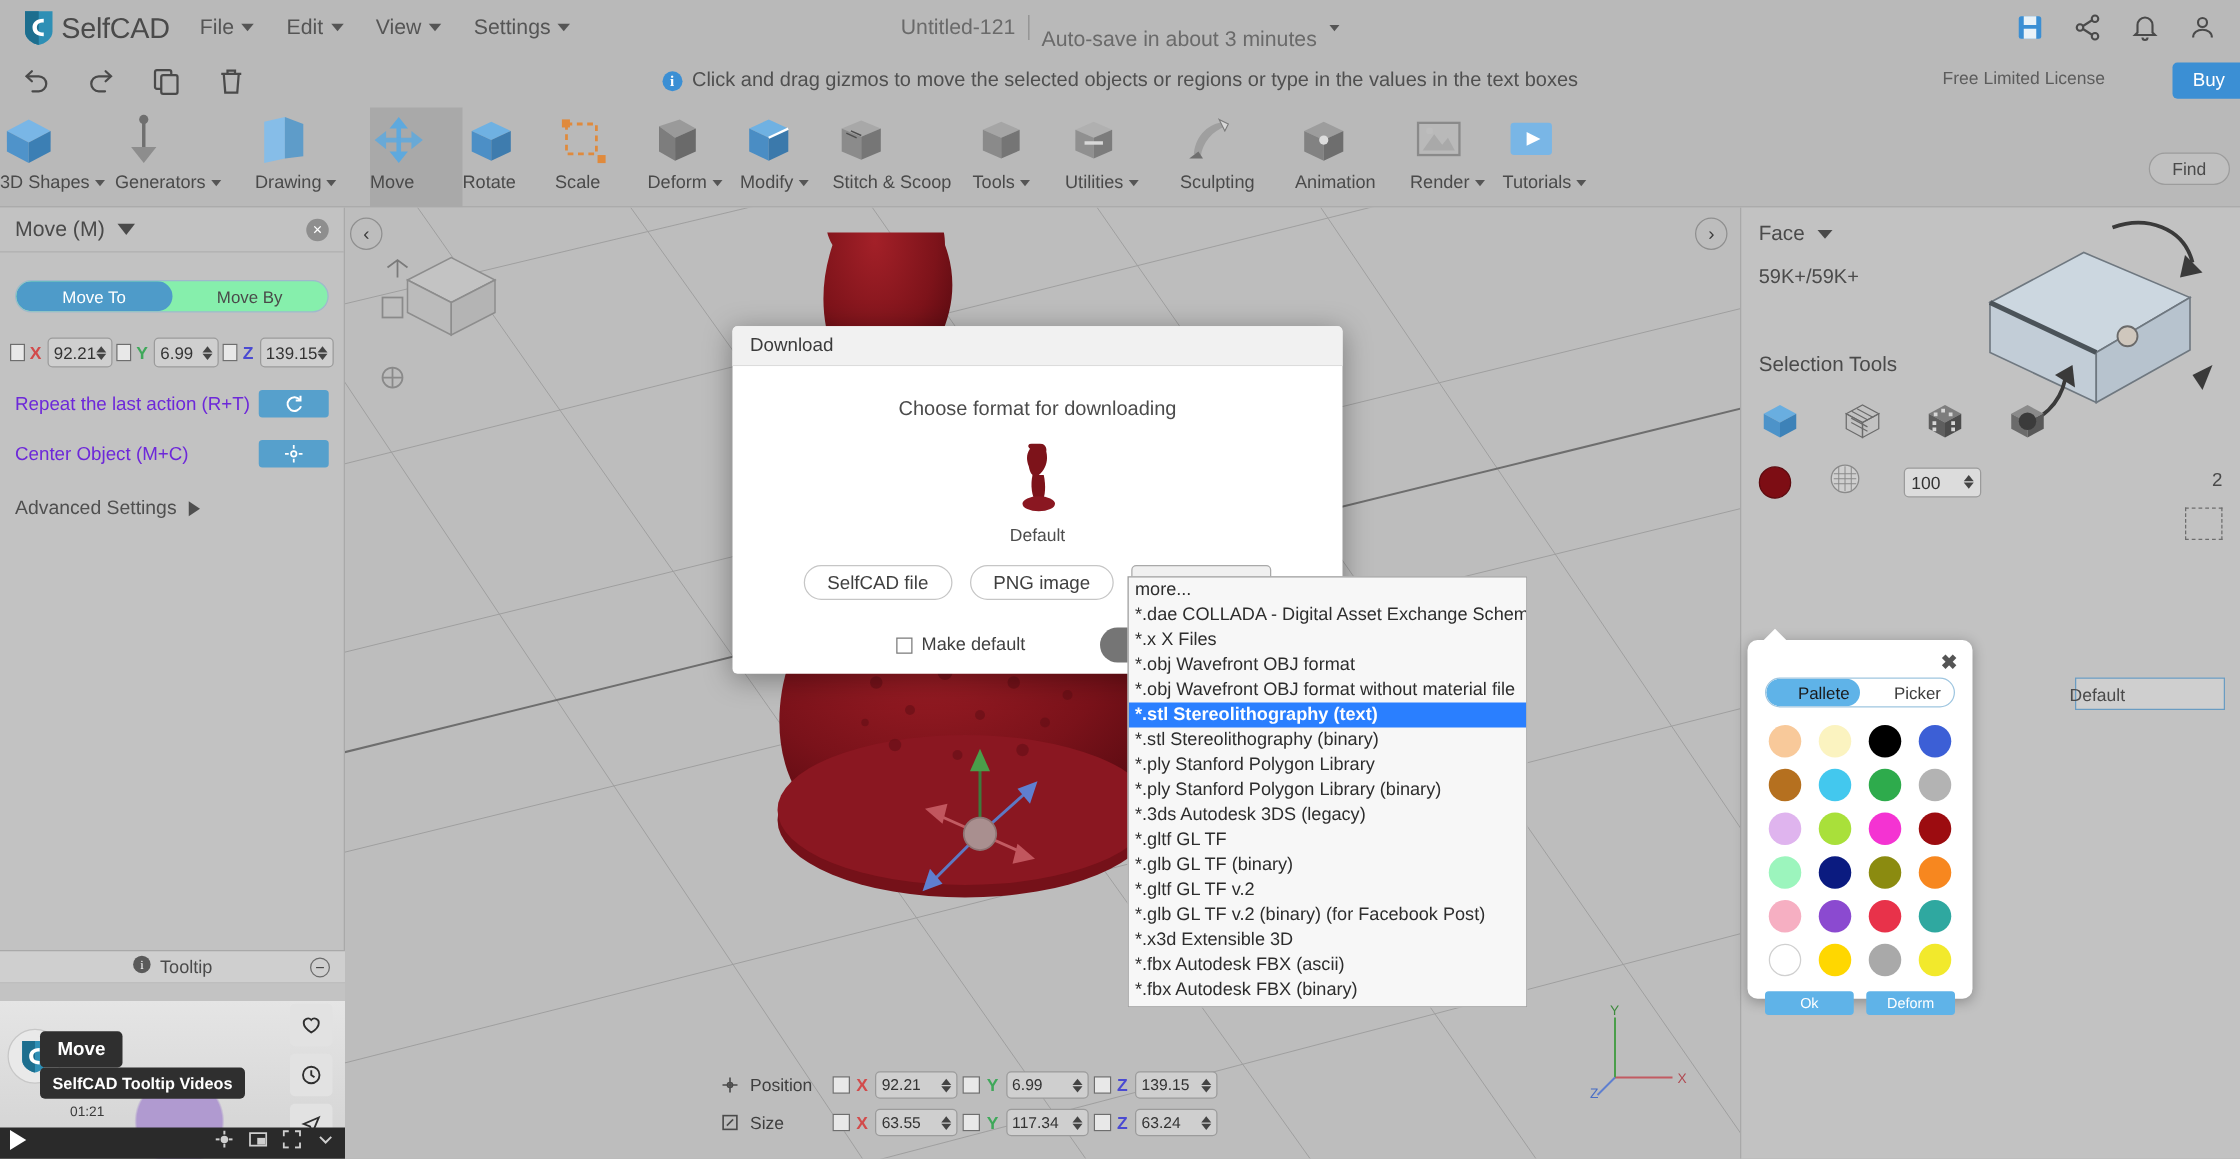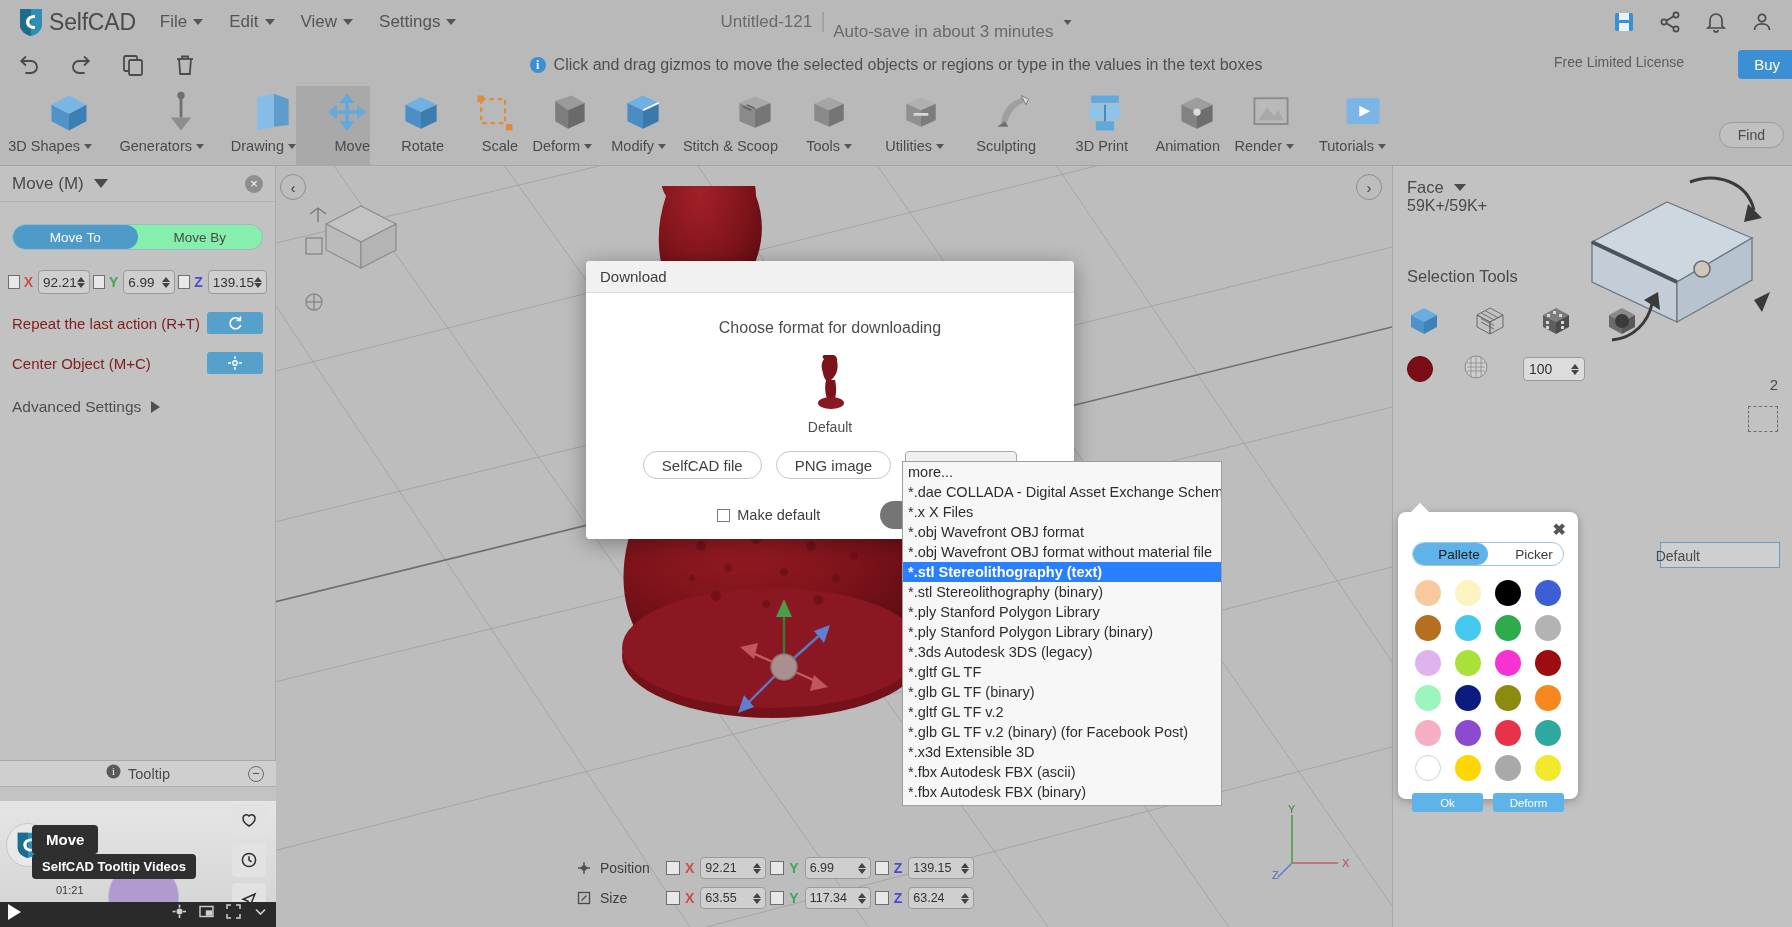--- a/index.html
+++ b/index.html
@@ -75,21 +75,21 @@
   }
 
   
   .ribbon {
     position: absolute; left: 0; top: 86px; width: 1792px; height: 80px;
     background: #b9b9b9; display: flex; align-items: flex-start;
     border-bottom: 1px solid #a6a6a6;
   }
   .rib-item {
     width: 74px; height: 80px; display: flex; flex-direction: column;
-    align-items: flex-end; justify-content: flex-start; padding-top: 4px;
+    align-items: flex-start; justify-content: flex-start; padding-top: 4px;
     position: relative;
   }
   .rib-item.wide { width: 92px; }
   .rib-item.xwide { width: 112px; }
   .rib-icon { height: 46px; display: flex; align-items: center; justify-content: center; }
   .rib-label {
     font-size: 14.5px; color: #4a4a4a; white-space: nowrap;
     display: flex; align-items: center; gap: 4px; margin-top: 2px;
   }
   .rib-item.active { background: #a9a9a9; }
@@ -139,21 +139,21 @@
   .spin i {
     width: 0; height: 0; border-left: 4px solid transparent;
     border-right: 4px solid transparent; display: block;
   }
   .spin i.up { border-bottom: 5px solid #444; }
   .spin i.dn { border-top: 5px solid #444; }
   .act-row {
     display: flex; align-items: center; justify-content: space-between;
     margin: 18px 12px 0 12px;
   }
-  .act-lbl { font-size: 15px; color: #7f1d1d; }
+  .act-lbl { font-size: 15px; color: #6d28d9; }
   .act-btn {
     width: 56px; height: 22px; background: #56a0cc; border-radius: 3px;
     display: flex; align-items: center; justify-content: center; color: #fff;
   }
   .adv-row { display: flex; align-items: center; margin: 24px 12px 0 12px; gap: 10px; }
   .adv-lbl { font-size: 15.5px; color: #4f4f4f; }
   .adv-tri {
     width: 0; height: 0; border-top: 6px solid transparent;
     border-bottom: 6px solid transparent; border-left: 9px solid #4f4f4f;
   }
@@ -250,21 +250,21 @@
   .axis-ind { position: absolute; right: 40px; bottom: 40px; }
 
   
   .rightpanel {
     position: absolute; left: 1392px; top: 166px; width: 400px; height: 761px;
     background: #c2c2c2; border-left: 1px solid #a9a9a9;
   }
   .rp-sec { padding: 12px 0 0 14px; position: relative; }
   .rp-row { display: flex; align-items: center; gap: 10px; }
   .rp-lbl { font-size: 16.5px; color: #4a4a4a; }
-  .rp-val { font-size: 16px; color: #4a4a4a; margin-top: 0; }
+  .rp-val { font-size: 16px; color: #4a4a4a; margin-top: 16px; }
   .rp-caret {
     width: 0; height: 0; border-left: 6px solid transparent;
     border-right: 6px solid transparent; border-top: 7px solid #4a4a4a;
   }
   .rp-cube-art { position: absolute; right: 10px; top: 6px; }
   .edge-sec { margin-top: 84px; }
   .seltools { margin-top: 40px; }
   .sel-icons { display: flex; gap: 32px; margin-top: 18px; }
   .sel-ico { width: 34px; height: 34px; }
   .matrow { display: flex; align-items: center; gap: 30px; margin-top: 16px; }
@@ -643,33 +643,20 @@
             <path d="M34 6 l8 4 -3 6 z" fill="#d8d8d8" stroke="#7a7a7a"></path>
           </svg>
         </div>
         <div class="rib-label">
           <span>Sculpting</span>
         </div>
       </div>
       <div class="rib-item wide">
         <div class="rib-icon">
           <svg width="46" height="46" viewBox="0 0 50 50">
-            <rect x="10" y="6" width="30" height="8" fill="#5ea9de"></rect>
-            <rect x="8" y="16" width="34" height="16" fill="#8fc4e8"></rect>
-            <rect x="15" y="34" width="20" height="10" fill="#5ea9de"></rect>
-            <path d="M25 16 v18" stroke="#3f86b8" stroke-width="2"></path>
-          </svg>
-        </div>
-        <div class="rib-label">
-          <span>3D Print</span>
-        </div>
-      </div>
-      <div class="rib-item wide">
-        <div class="rib-icon">
-          <svg width="46" height="46" viewBox="0 0 50 50">
             <polygon points="8,16 25,8 42,16 25,24" fill="#9d9d9d"></polygon>
             <polygon points="8,16 25,24 25,42 8,34" fill="#828282"></polygon>
             <polygon points="42,16 25,24 25,42 42,34" fill="#6e6e6e"></polygon>
             <circle cx="25" cy="24" r="4" fill="#dcdcdc"></circle>
           </svg>
         </div>
         <div class="rib-label">
           <span>Animation</span>
         </div>
       </div>

